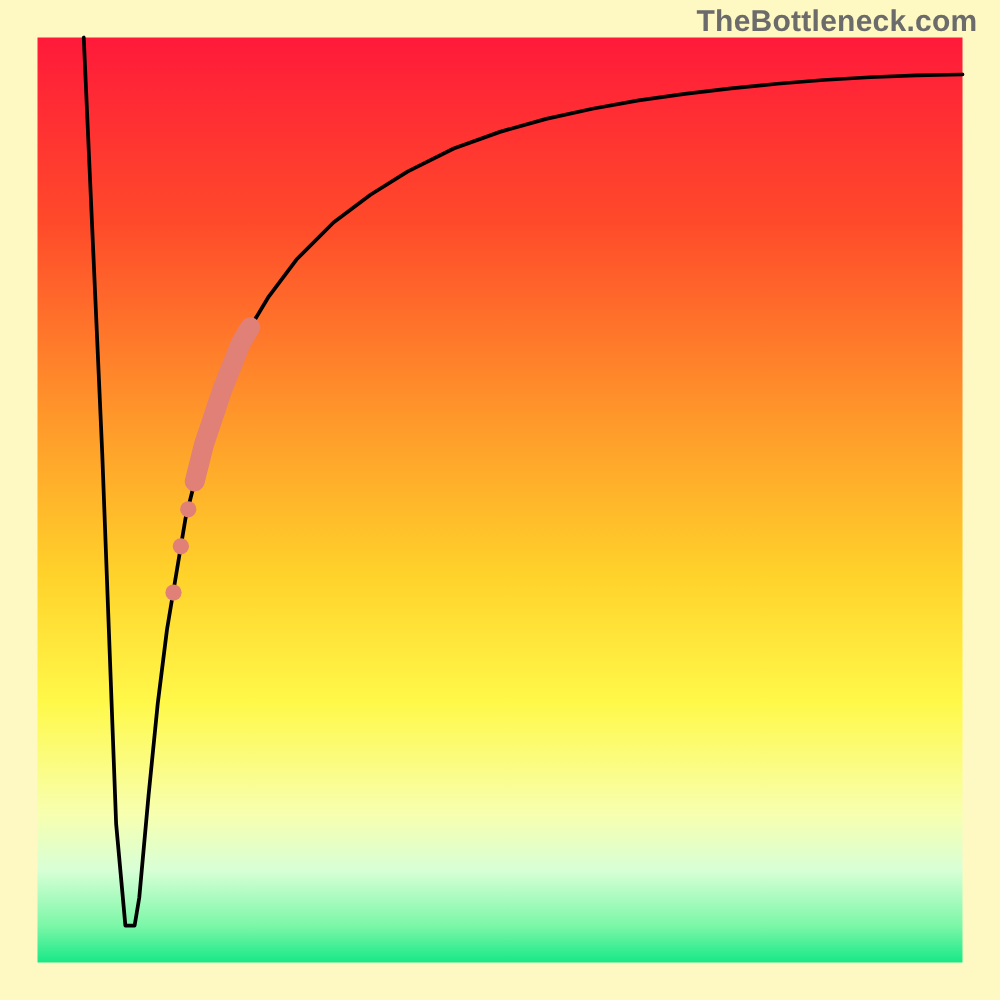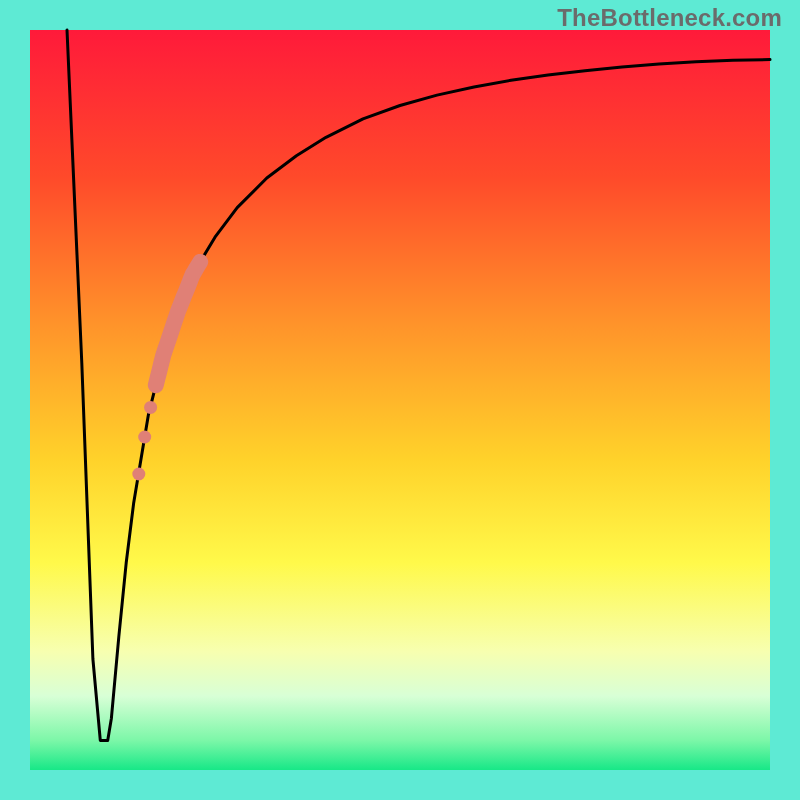--- a/index.html
+++ b/index.html
@@ -9,21 +9,21 @@
     height: 800px;
     overflow: hidden;
     background: #fff;
   }
   .frame {
     position: absolute;
     left: 0;
     top: 0;
     width: 800px;
     height: 800px;
-    background: #5eead4;
+    background: #fef9c3;
     box-sizing: border-box;
   }
   .watermark {
     position: absolute;
     top: 4px;
     right: 18px;
     font-family: Arial, Helvetica, sans-serif;
     font-size: 24px;
     font-weight: 600;
     color: #6b6b6b;

